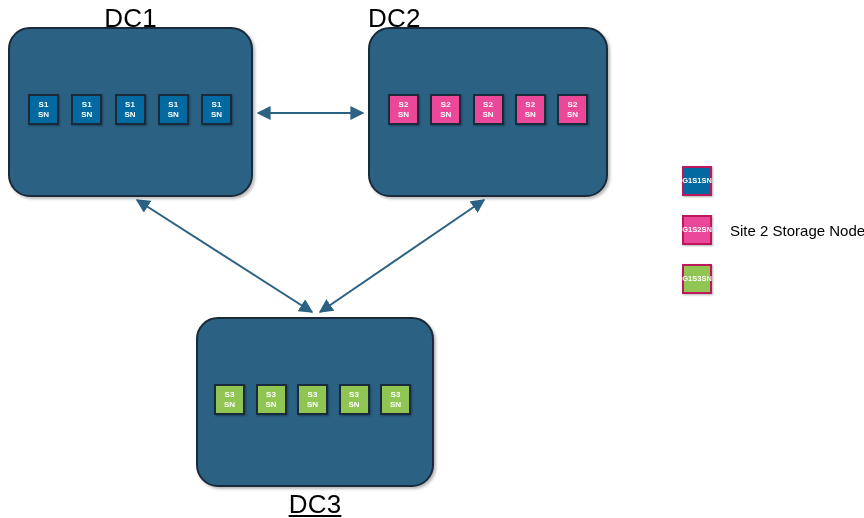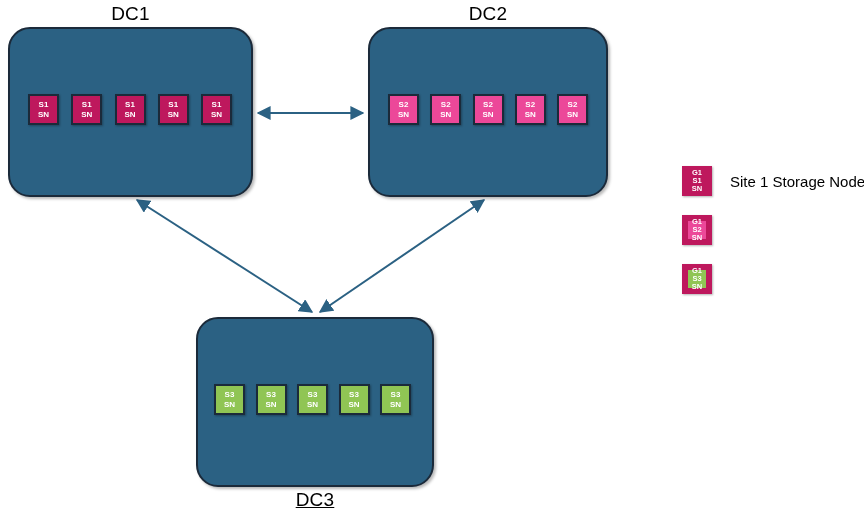--- a/index.html
+++ b/index.html
@@ -23,27 +23,27 @@
     border-radius: 22px;
     box-sizing: border-box;
     box-shadow: 2px 2px 3px rgba(0,0,0,0.28);
   }
   #dc1-box { left: 8px;   top: 27px;  width: 245px; height: 170px; }
   #dc2-box { left: 368px; top: 27px;  width: 240px; height: 170px; }
   #dc3-box { left: 196px; top: 317px; width: 238px; height: 170px; }
 
   .dc-title {
     position: absolute;
-    font-size: 19px;
+    font-size: 26px;
     color: #000000;
     letter-spacing: 0.2px;
     white-space: nowrap;
   }
   #dc1-title { left: 8px;   top: 3px;   width: 245px; text-align: center; }
-  #dc2-title { left: 368px; top: 3px;   width: 240px; text-align: center; }
+  #dc2-title { left: 368px; top: 3px;   width: 240px; text-align: left; }
   #dc3-title { left: 196px; top: 489px; width: 238px; text-align: center; text-decoration: underline; }
 
   
   .node-row {
     position: absolute;
     display: flex;
     justify-content: space-between;
     align-items: center;
   }
   #dc1-nodes { left: 28px;  top: 94px;  width: 204px; }
@@ -58,21 +58,21 @@
     display: flex;
     flex-direction: column;
     justify-content: center;
     align-items: center;
     color: #ffffff;
     font-size: 8px;
     line-height: 10px;
     font-weight: bold;
     box-shadow: 1px 1px 2px rgba(0,0,0,0.3);
   }
-  .node-s1 { background: #be185d; }
+  .node-s1 { background: #0369a1; }
   .node-s2 { background: #ec4899; }
   .node-s3 { background: #90c554; }
 
   
   #connectors {
     position: absolute;
     left: 0;
     top: 0;
     width: 864px;
     height: 518px;
@@ -88,23 +88,23 @@
   .legend-row {
     display: flex;
     align-items: center;
     height: 34px;
     margin-bottom: 15px;
   }
   .legend-swatch {
     width: 30px;
     height: 30px;
     box-sizing: border-box;
-    border: 6px solid #be185d;
-    display: flex;
-    flex-direction: column;
+    border: 2px solid #be185d;
+    display: flex;
+    flex-direction: row;
     justify-content: center;
     align-items: center;
     color: #ffffff;
     font-size: 7.5px;
     line-height: 8px;
     font-weight: bold;
     box-shadow: 1px 1px 2px rgba(0,0,0,0.3);
     flex: none;
   }
   .legend-label {
@@ -210,29 +210,29 @@
 </div>
 
 <div id="legend">
 
   <div class="legend-row">
     <div class="legend-swatch node-s1">
       <span>G1</span>
       <span>S1</span>
       <span>SN</span>
     </div>
-    <div class="legend-label">Site 1 Storage Node</div>
   </div>
 
   <div class="legend-row">
     <div class="legend-swatch node-s2">
       <span>G1</span>
       <span>S2</span>
       <span>SN</span>
     </div>
+    <div class="legend-label">Site 2 Storage Node</div>
   </div>
 
   <div class="legend-row">
     <div class="legend-swatch node-s3">
       <span>G1</span>
       <span>S3</span>
       <span>SN</span>
     </div>
   </div>
 

